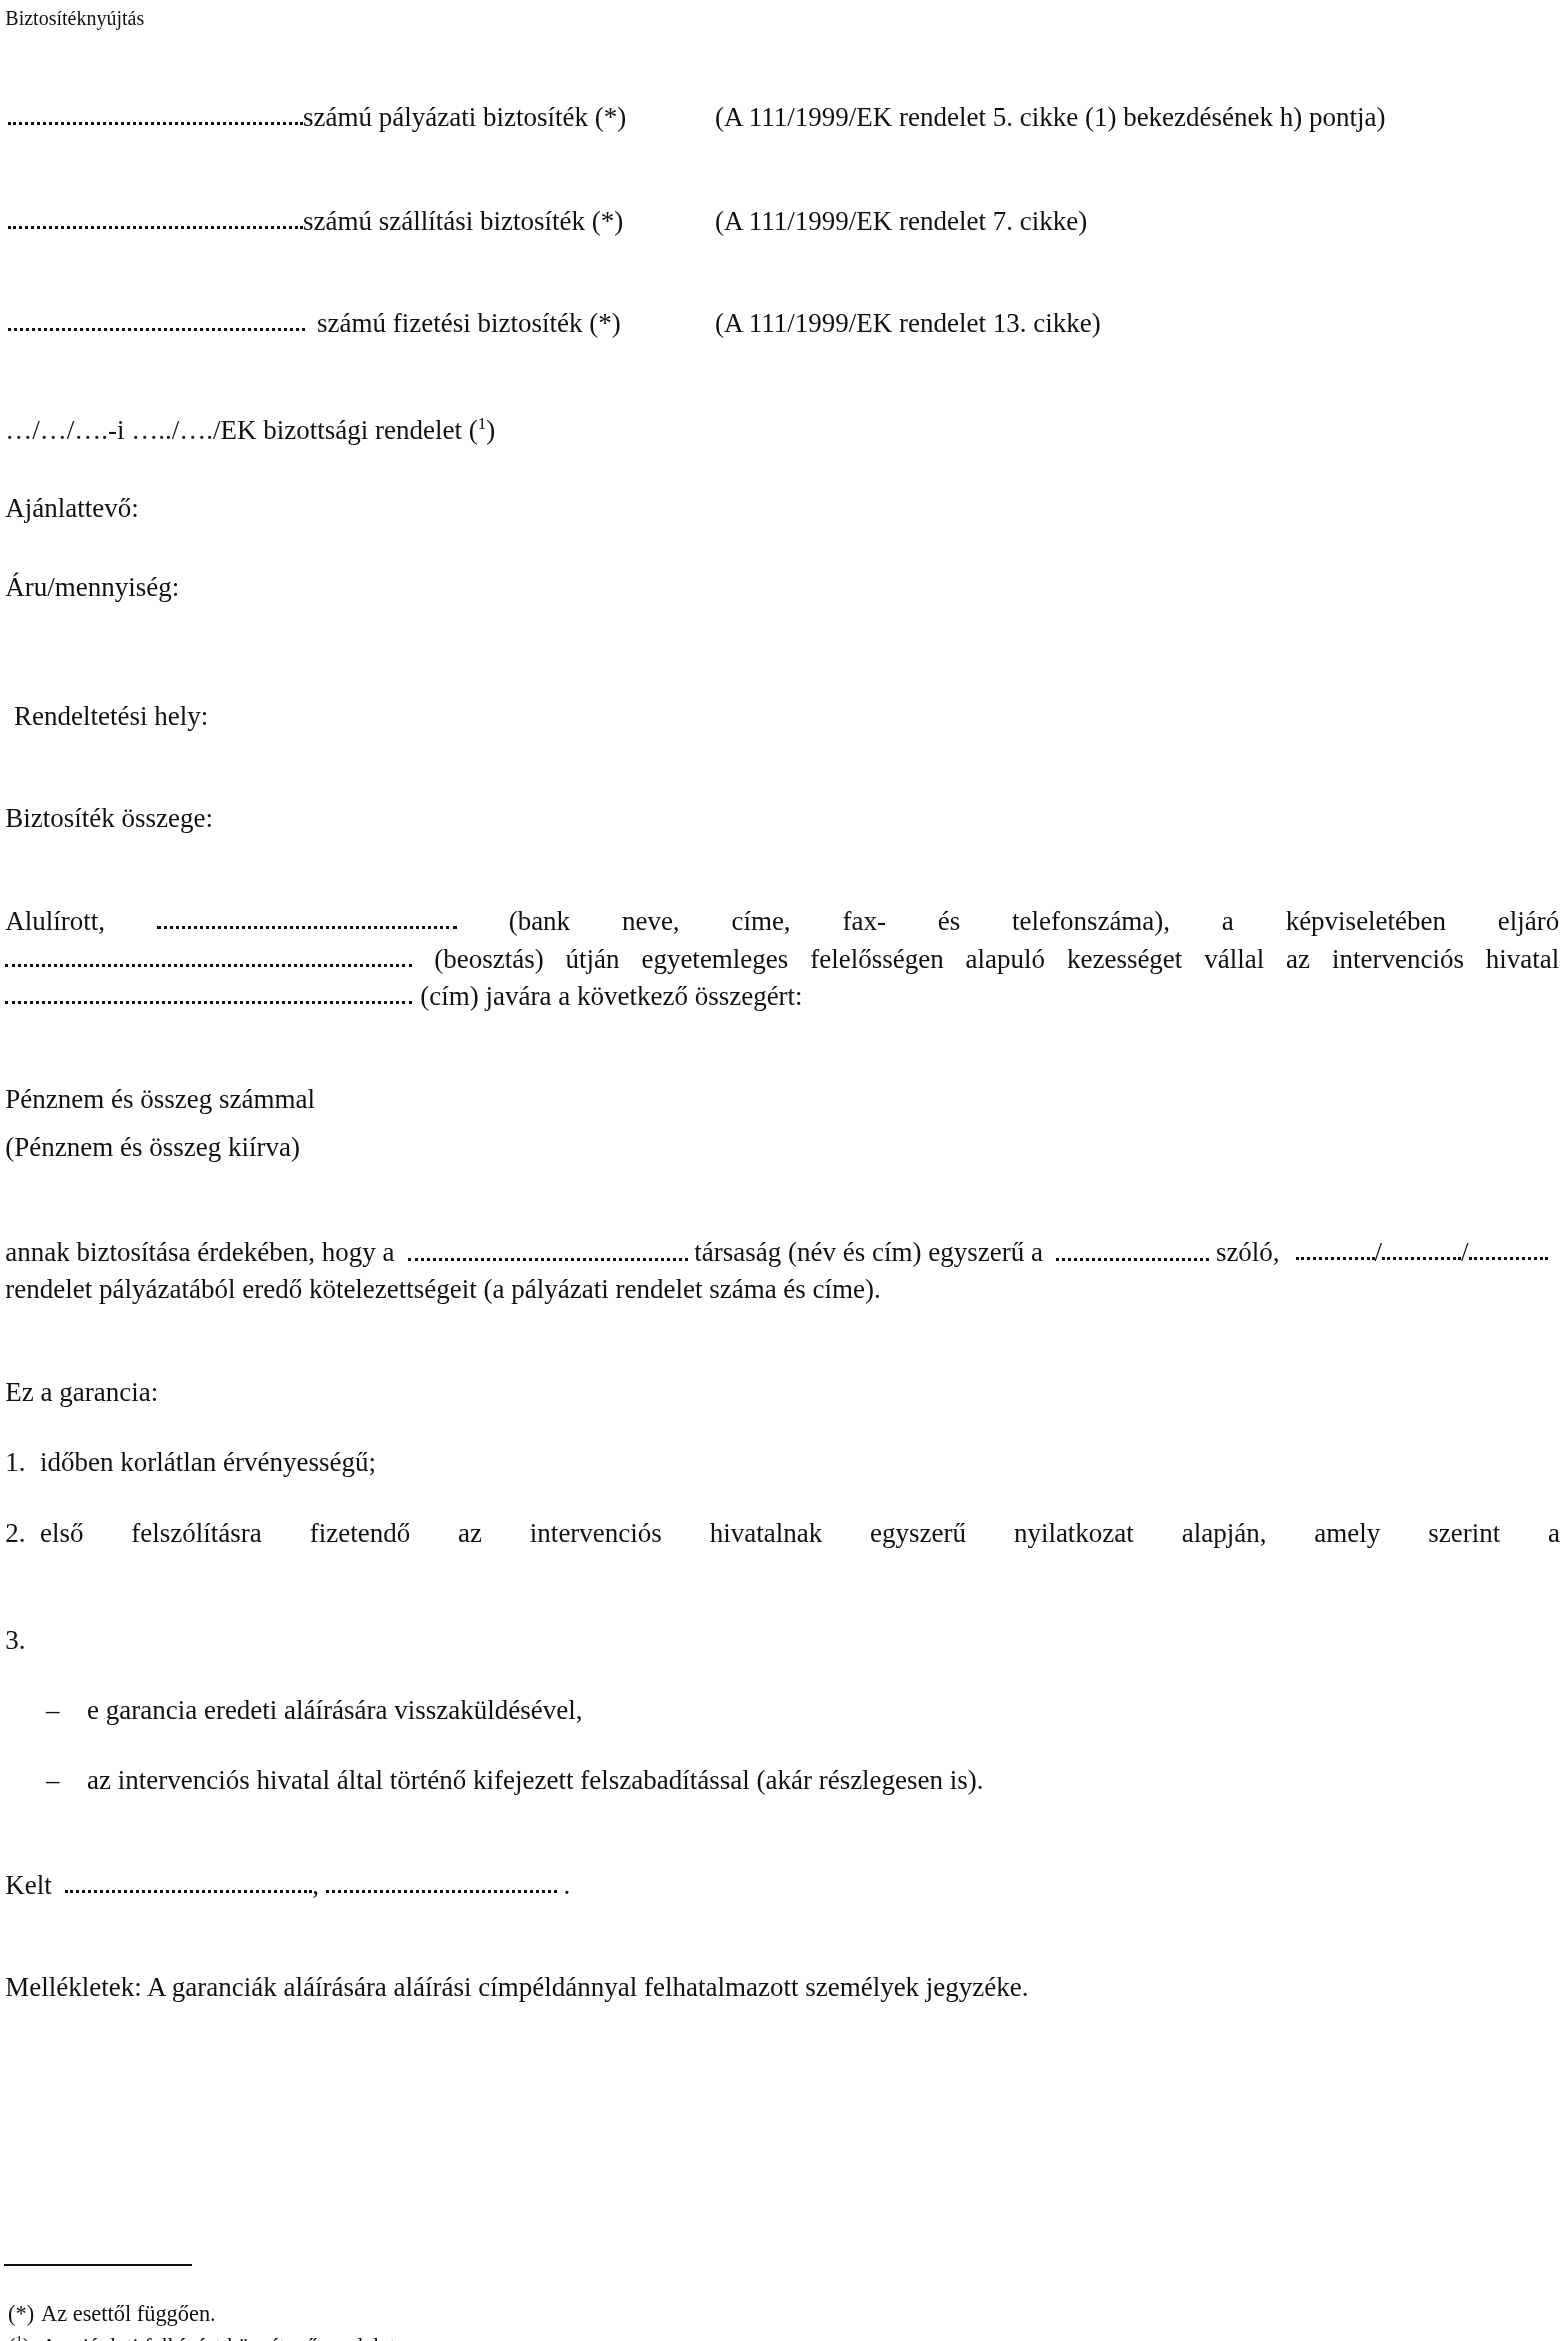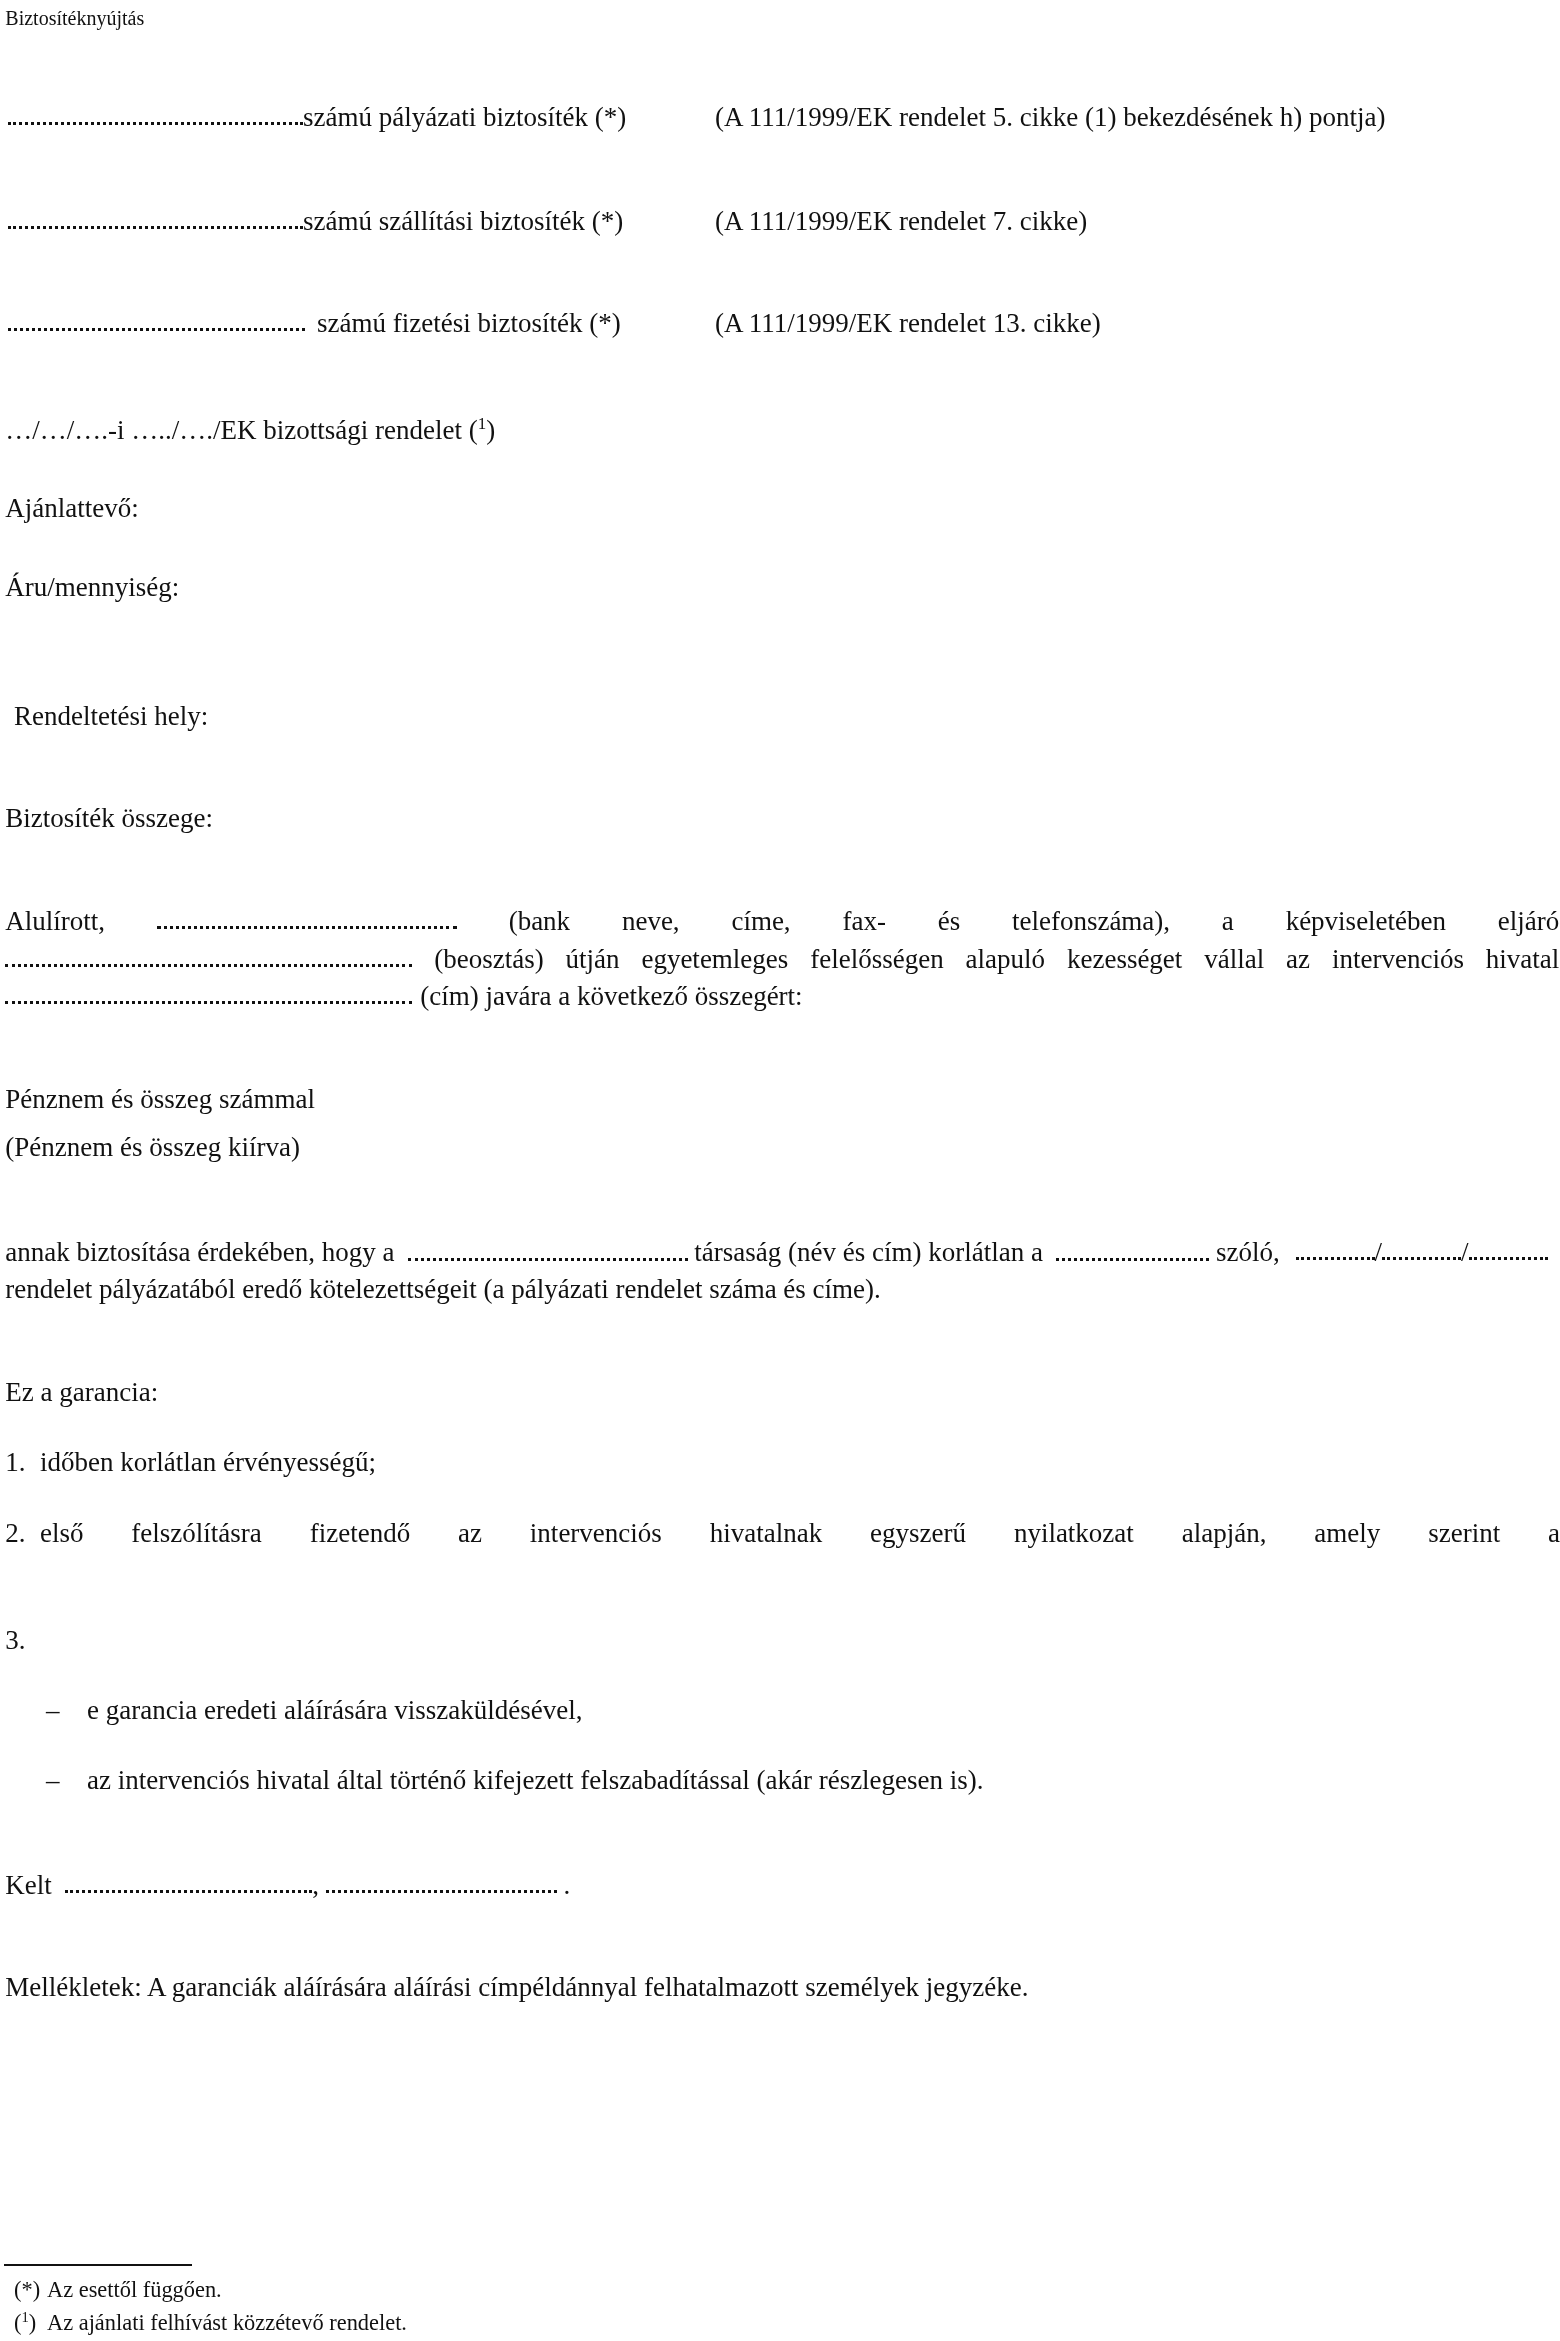--- a/index.html
+++ b/index.html
@@ -15,21 +15,21 @@
   .guar-row .lbl { display: inline-block; }
   .ref { left: 715px; }
   .just { text-align: justify; text-align-last: justify; white-space: normal; }
   .para { left: 5.3px; width: 1554px; }
   sup { font-size: 17px; line-height: 0; vertical-align: super; }
   .item-num { position: absolute; left: 5.3px; }
   .item-text { position: absolute; left: 40px; }
   .dash { position: absolute; left: 46px; }
   .dash-text { position: absolute; left: 87px; }
   .fn-rule { position: absolute; left: 4px; top: 2264px; width: 188px; height: 2px; background: #111; }
-  .fn { position: absolute; left: 14px; font-size: 22.4px; line-height: 30px; white-space: nowrap; }
+  .fn { position: absolute; left: 8px; font-size: 22.4px; line-height: 30px; white-space: nowrap; margin-top: 24px; }
   .fn .mark { display: inline-block; width: 33px; }
 </style>
 </head>
 <body>
 
 <div class="abs title">Biztosítéknyújtás</div>
 
 <div class="abs guar-row" style="top:99px;">
   <span class="dots" style="width:295px;"></span><span class="lbl">számú pályázati biztosíték (*)</span>
 </div>
@@ -65,21 +65,21 @@
 </div>
 <div class="abs" style="left:5.3px; top:978px;">
   <span class="dots" style="width:407px; margin-right:8px;"></span><span>(cím) javára a következő összegért:</span>
 </div>
 
 <div class="abs" style="left:5.3px; top:1081px;">Pénznem és összeg számmal</div>
 <div class="abs" style="left:5.3px; top:1129px;">(Pénznem és összeg kiírva)</div>
 
 <div class="abs" style="left:5.3px; top:1234px;">
   <span>annak biztosítása érdekében, hogy a</span>
-  <span class="dots" style="width:280px; margin:0 6.6px;"></span><span>társaság (név és cím) korlátlan a</span>
+  <span class="dots" style="width:280px; margin:0 6.6px;"></span><span>társaság (név és cím) egyszerű a</span>
   <span class="dots" style="width:153px; margin:0 6.6px;"></span><span>szóló,</span>
   <span class="dots" style="width:79px; margin-left:9.2px;"></span><span>/</span><span class="dots" style="width:79px;"></span><span>/</span><span class="dots" style="width:79px;"></span>
 </div>
 <div class="abs" style="left:5.3px; top:1271px;">rendelet pályázatából eredő kötelezettségeit (a pályázati rendelet száma és címe).</div>
 
 <div class="abs" style="left:5.3px; top:1374px;">Ez a garancia:</div>
 
 <div class="abs" style="left:0; top:1444px; width:1561px; height:37px;">
   <span class="item-num">1.</span>
   <span class="item-text">időben korlátlan érvényességű;</span>

